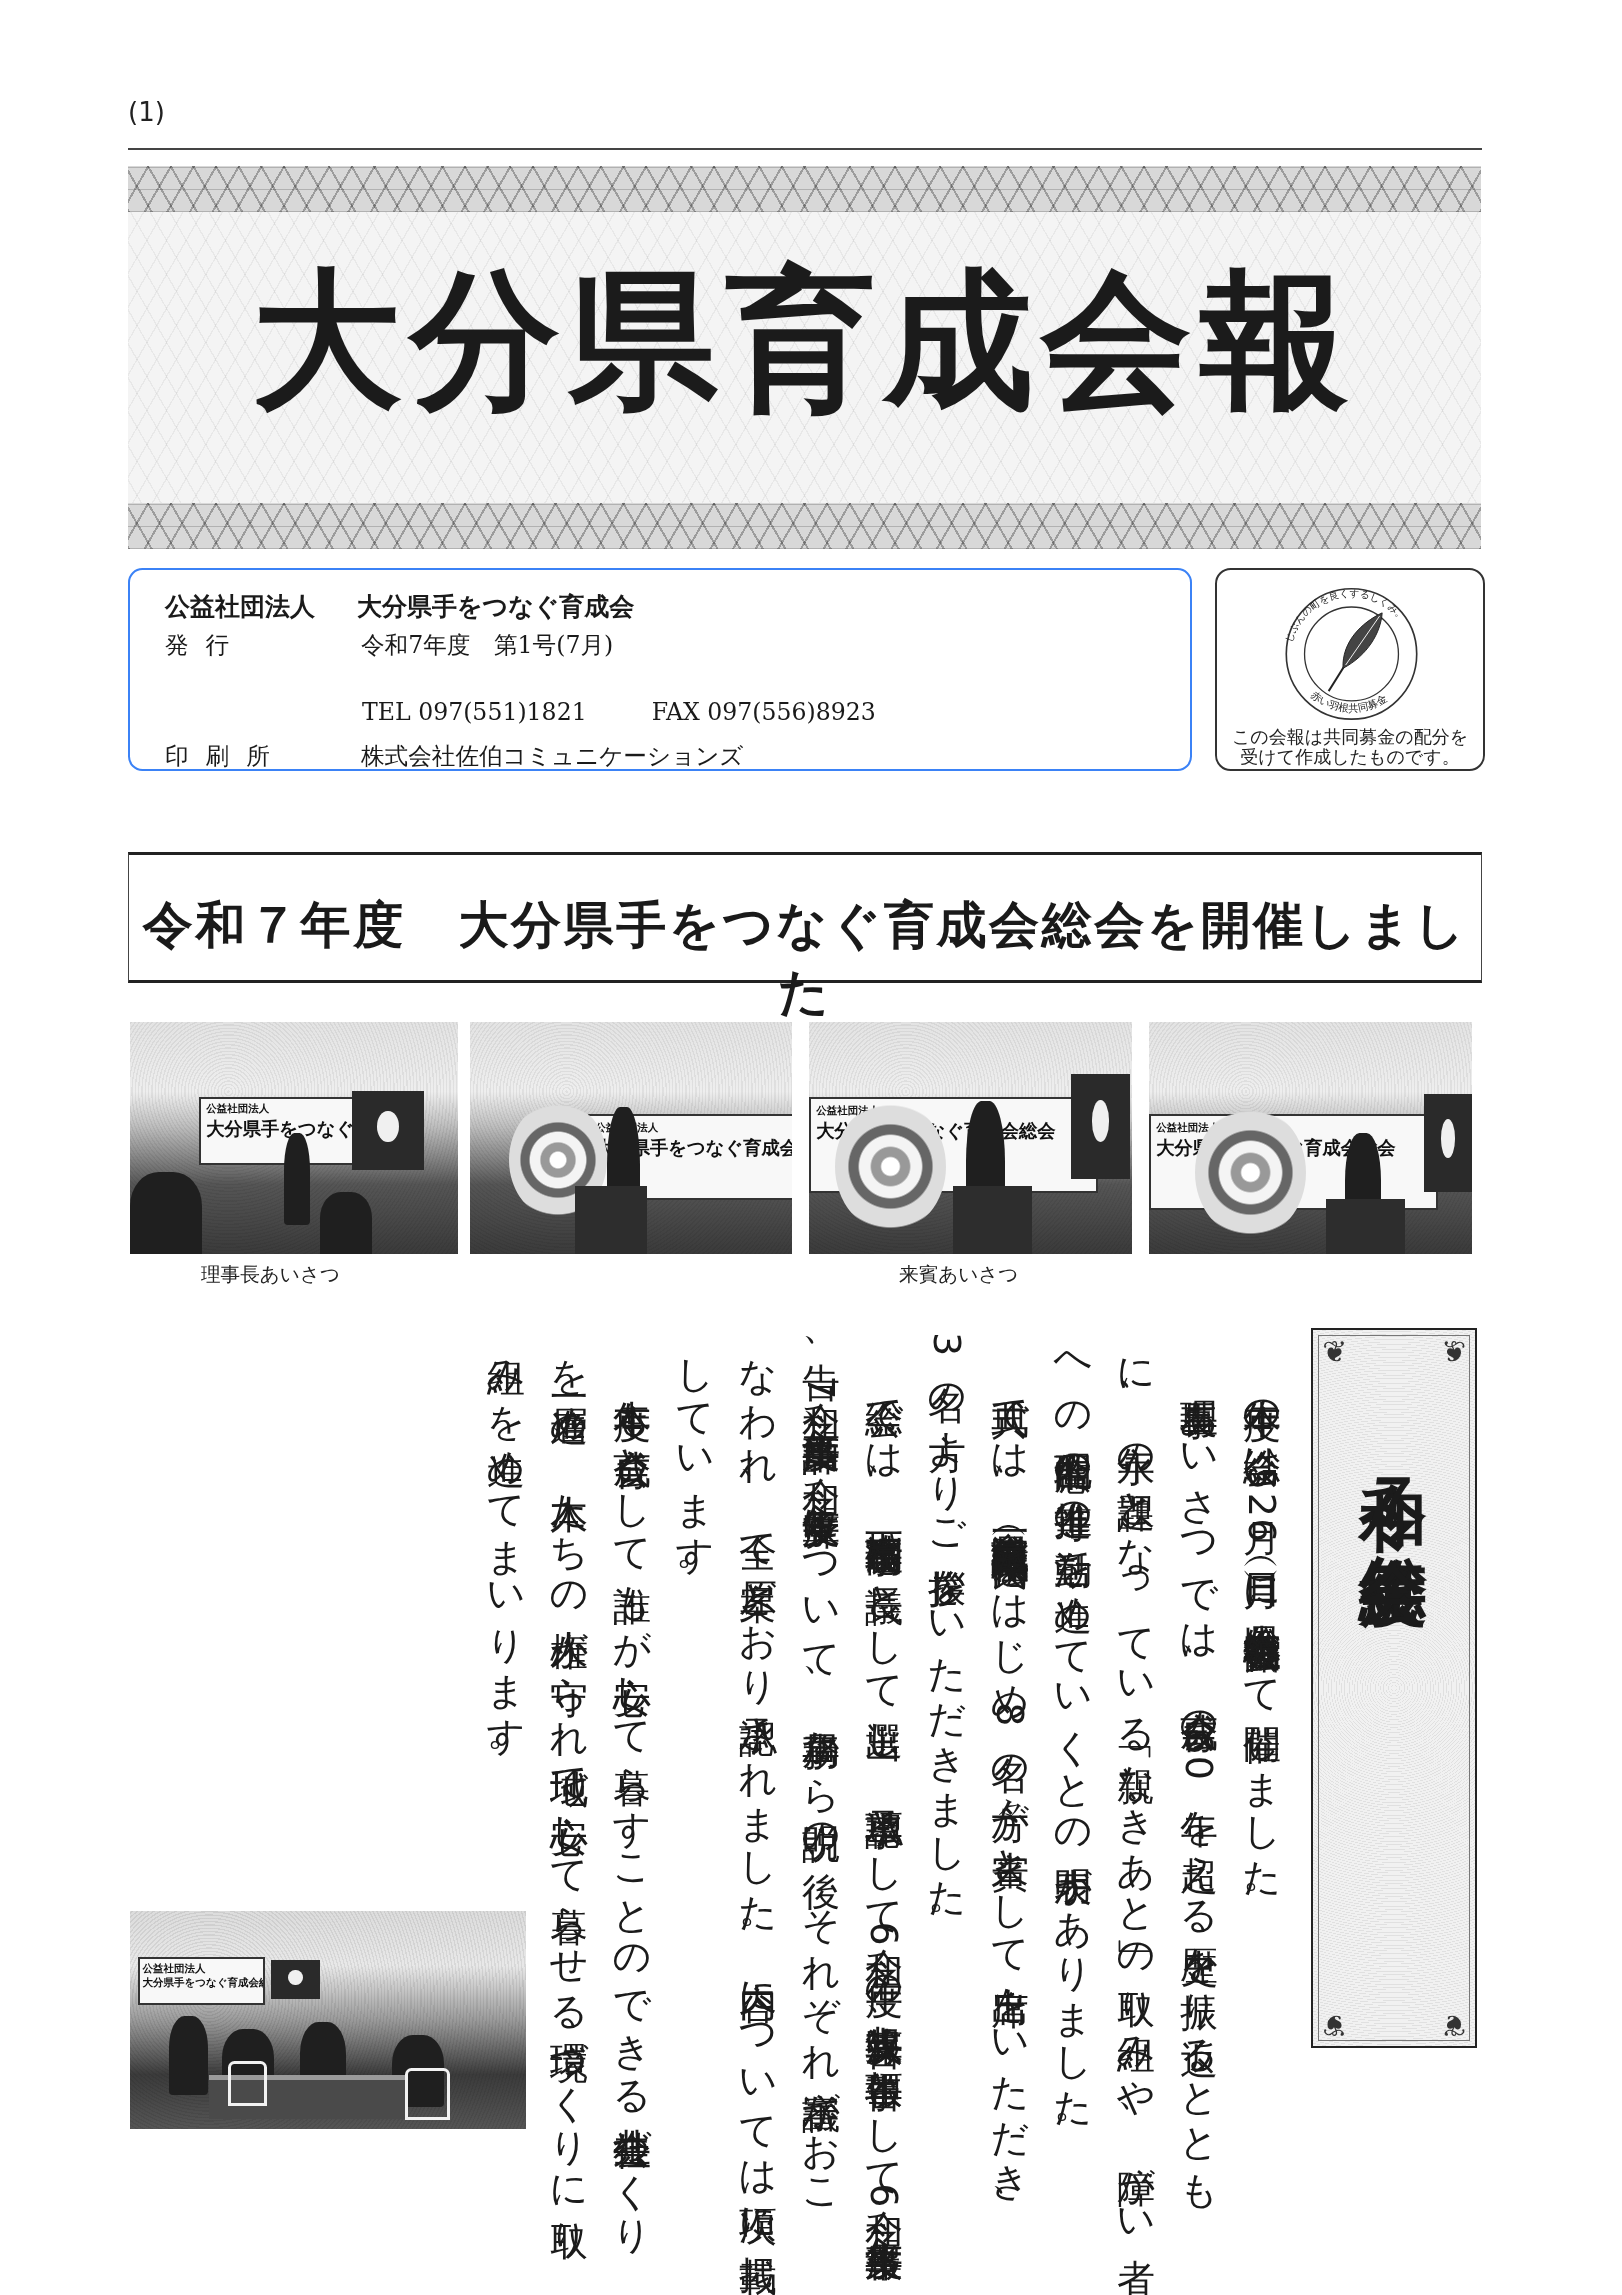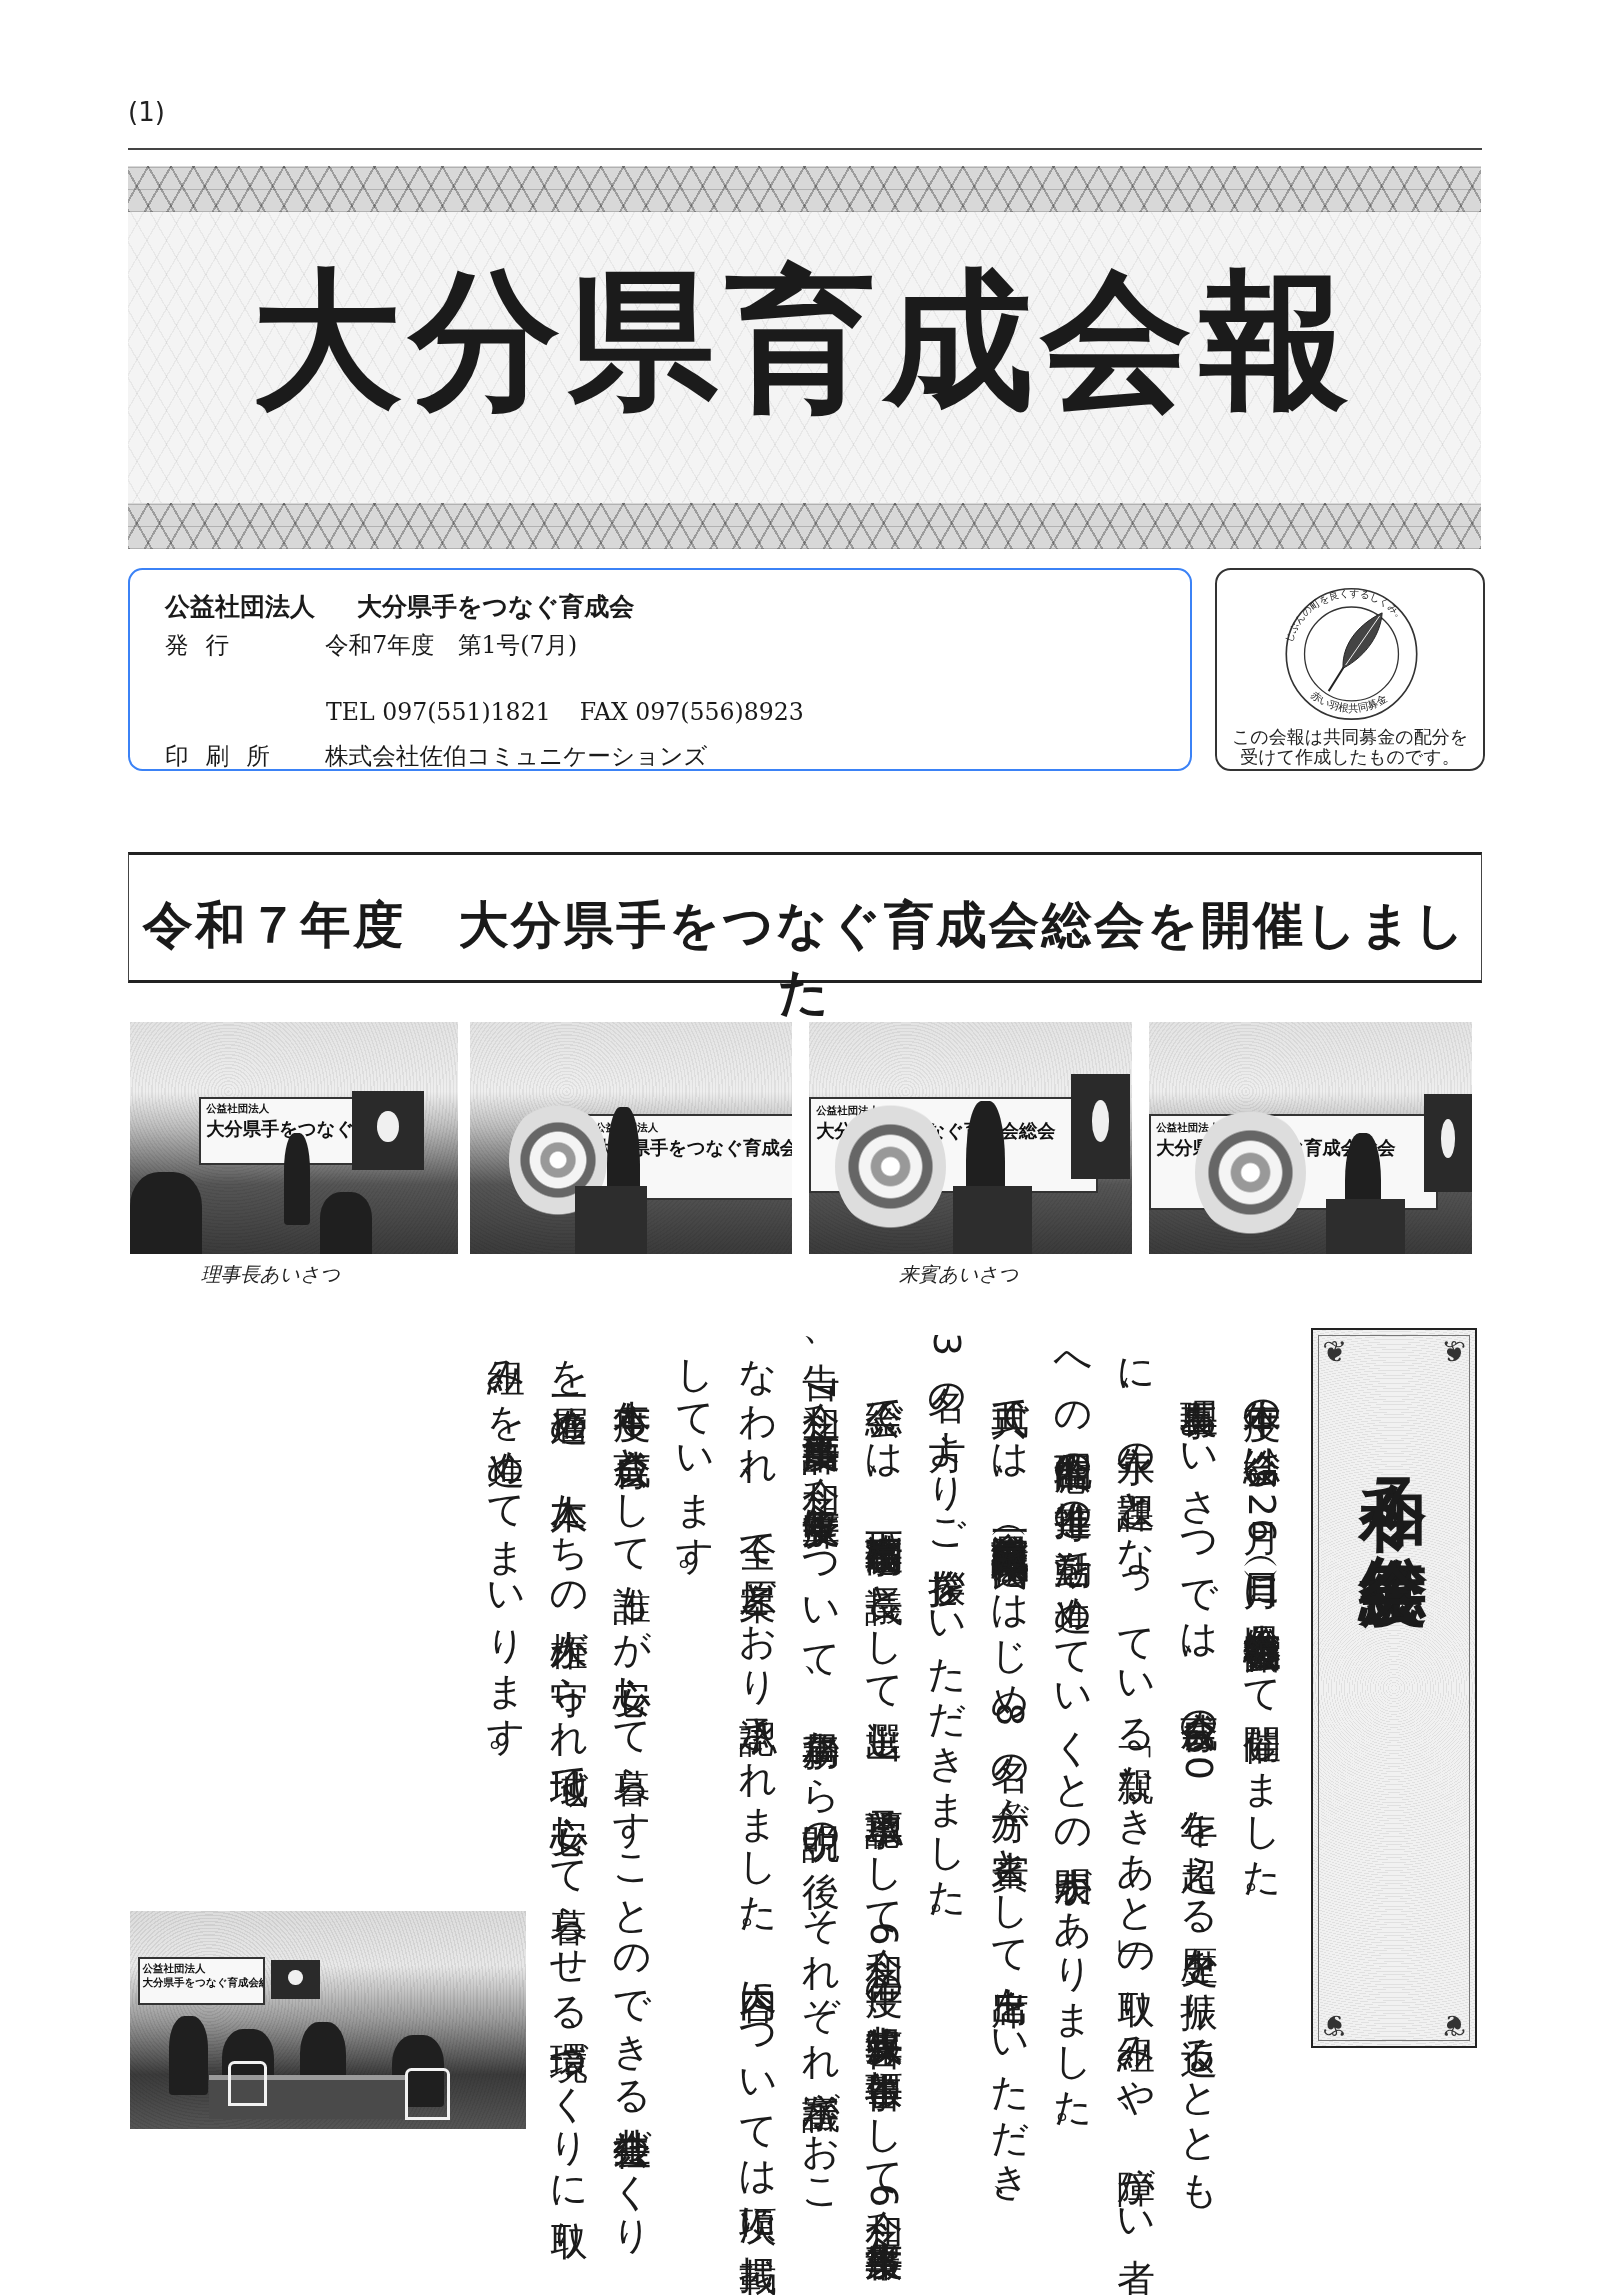--- a/index.html
+++ b/index.html
@@ -29,21 +29,21 @@
     font-family: "DejaVu Serif", "Liberation Serif", serif; font-weight: bold;
     font-size: 150px; letter-spacing: 7.9px; color: #1b1b1b; line-height: 1; }
 
   
   .info-box { left: 128px; top: 568px; width: 1064px; height: 203px;
     border: 2px solid #3b82f6; border-radius: 14.4px; box-sizing: border-box; }
   .info-org { position: absolute; left: 35px; top: 19.6px; font-size: 25px; font-weight: bold; font-family: "DejaVu Sans", sans-serif; }
   .info-org span + span { margin-left: 42px; }
   .info-row { position: absolute; left: 35px; font-size: 23.6px; font-family: "DejaVu Serif", serif; }
   .info-label { display: inline-block; width: 160px; letter-spacing: 17px; }
-  .info-val { display: inline-block; }
+  .info-val { display: inline-block; margin-left: 36px; }
   .info-row.r1 { top: 59px; }
   .info-row.r2 { top: 94px; }
   .info-row.r3 { top: 128px; left: 196px; }
   .info-row.r4 { top: 170px; }
   .info-row .gap { display: inline-block; width: 29px; }
 
   
   .feather-box { left: 1215px; top: 568px; width: 270px; height: 203px;
     border: 2px solid #333; border-radius: 15.7px; box-sizing: border-box; }
   .feather-logo { position: absolute; left: 46px; top: 6.5px; width: 177px; height: 150px; }
@@ -66,21 +66,21 @@
     font-family: "DejaVu Serif", serif; color: #111; white-space: nowrap; overflow: hidden; }
   .banner .small { display: block; font-size: 10.5px; }
   .banner .big { display: block; font-size: 18.3px; }
   .flag { position: absolute; background: #2a2a2a; }
   .flag::after { content: ""; position: absolute; left: 35%; top: 25%; width: 30%; height: 40%; border-radius: 50%; background: #f0f0f0; }
   .person { position: absolute; background: #1f1f1f; border-radius: 40% 40% 3.9px 3.9px; }
   .podium { position: absolute; background: #2d2d2d; }
   .flowers { position: absolute; border-radius: 50%;
     background: radial-gradient(circle, #fff 0 10%, #999 12% 22%, #f4f4f4 24% 36%, #666 38% 48%, #ddd 50% 70%, transparent 72%); }
 
-  .caption { position: absolute; top: 1261px; font-size: 19.6px; color: #222; font-style: italic; }
+  .caption { position: absolute; top: 1261px; font-size: 19.6px; color: #222; }
 
   
   .vtitle-box { left: 1311px; top: 1328px; width: 166px; height: 720px;
     border: 2px solid #222; box-sizing: border-box;
     background: repeating-radial-gradient(circle at 50% 50%, rgba(0,0,0,0.07) 0 0.7px, transparent 0.7px 2.6px), #f1f1f1; }
   .vtitle-box::before { content: ""; position: absolute; left: 5.2px; right: 5.2px; top: 5.2px; bottom: 5.2px; border: 0.7px solid #777; }
   .vtitle-text { position: absolute; left: 50%; top: 98px; transform: translateX(-50%);
     writing-mode: vertical-rl; font-size: 68px; font-weight: bold; letter-spacing: 1.3px; color: #1b1b1b;
     font-family: "DejaVu Sans", sans-serif; }
   .ornament { position: absolute; font-size: 30px; color: #333; line-height: 1; }

